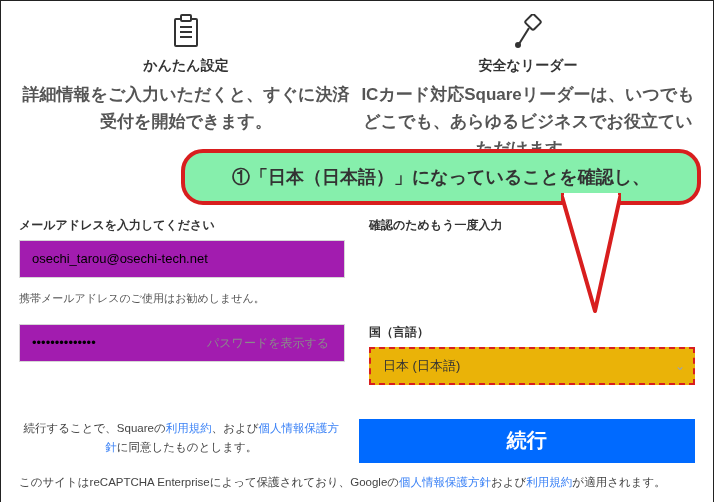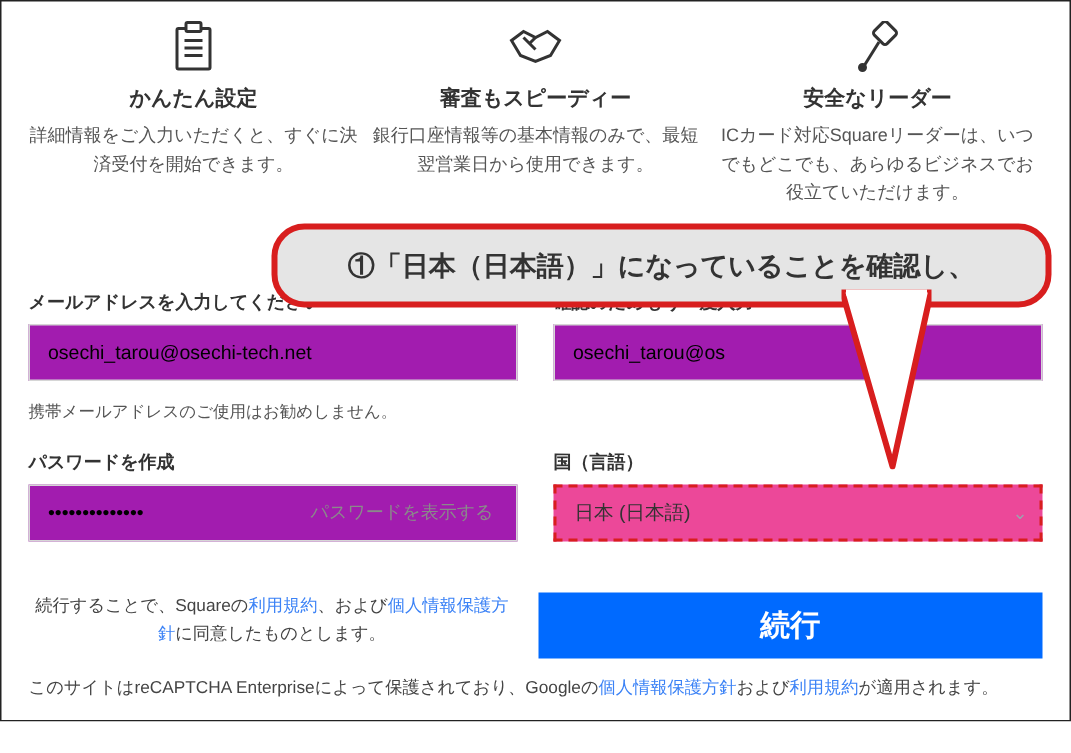--- a/index.html
+++ b/index.html
@@ -21,39 +21,39 @@
   .page{
     width:714px;
     border:1px solid #222;
     padding:10px 18px 14px;
     position:relative;
   }
   .features{display:flex;gap:8px;}
   .feature{flex:1;text-align:center;}
   .feature .ic{height:40px;display:flex;align-items:center;justify-content:center;margin-bottom:6px;}
   .feature h3{font-size:14px;font-weight:700;margin:0 0 6px;}
-  .feature p{font-size:12px;color:#555;margin:0;line-height:1.6;}
+  .feature p{font-size:17px;color:#555;margin:0;line-height:1.6;font-weight:bold;}
   .form-row{display:flex;gap:24px;margin-top:54px;}
   .col{flex:1;min-width:0;}
   .label{font-size:12px;font-weight:600;margin-bottom:6px;display:block;}
   .input{
     width:100%;height:38px;border:1px solid var(--border);
     padding:0 12px;font-size:13px;background:#a21caf;
   }
   .input::placeholder{color:#9ca3af;}
   .hint{font-size:11px;color:#555;margin-top:13px;}
   .pw-wrap{position:relative;}
   .pw-toggle{
     position:absolute;right:10px;top:50%;transform:translateY(-50%);
     font-size:12px;color:#8a8a8a;background:none;border:none;cursor:pointer;margin-left:44px;
   }
   .select-wrap{position:relative;}
   .select{
     width:100%;height:38px;border:2px dashed var(--callout);
-    padding:0 30px 0 12px;font-size:13px;background:#ec4899;
+    padding:0 30px 0 12px;font-size:13px;background:#eab308;
     display:flex;align-items:center;cursor:pointer;
   }
   .chevron{
     position:absolute;right:10px;top:50%;transform:translateY(-50%);
     color:#9ca3af;font-size:12px;
   }
   .agree-row{display:flex;gap:15px;margin-top:34px;align-items:flex-start;}
   .agree-text{flex:1;font-size:11.5px;color:#444;text-align:center;line-height:1.7;}
   .agree-text a{color:var(--link);text-decoration:none;}
   .continue-btn{
@@ -61,21 +61,21 @@
     font-size:20px;font-weight:600;cursor:pointer;
   }
   .footer-note{font-size:11.5px;color:#444;margin-top:12px;}
   .footer-note a{color:var(--link);text-decoration:none;}
 
   
   .callout{
     position:absolute;left:180px;top:148px;width:520px;z-index:10;pointer-events:none;
   }
   .bubble{
-    border:4px solid var(--callout);border-radius:22px;background:#e5e5e5;
+    border:4px solid var(--callout);border-radius:22px;background:#86efac;
     padding:12px 20px;font-size:18px;font-weight:700;text-align:center;
     position:relative;
   }
   .tail{
     position:absolute;left:380px;top:44px;width:60px;height:120px;
   }
   .tail svg{width:100%;height:100%;}
 </style>
 </head>
 <body>
@@ -88,31 +88,20 @@
         <svg width="28" height="34" viewBox="0 0 28 34" fill="none" stroke="#333" stroke-width="2">
           <rect x="3" y="5" width="22" height="27" rx="1"></rect>
           <rect x="9" y="1" width="10" height="6" rx="1" fill="#fff"></rect>
           <line x1="8" y1="13" x2="20" y2="13"></line>
             <line x1="8" y1="18" x2="20" y2="18"></line>
             <line x1="8" y1="23" x2="20" y2="23"></line>
         </svg>
       </div>
       <h3>かんたん設定</h3>
       <p>詳細情報をご入力いただくと、すぐに決済受付を開始できます。</p>
-    </div>
-    <div class="feature">
-      <div class="ic">
-        <svg width="40" height="28" viewBox="0 0 40 28" fill="none" stroke="#333" stroke-width="2">
-          <path d="M4 10l8-6 8 4 8-4 8 6-6 10-10 4-10-4z"></path>
-          <path d="M12 8l8 8"></path>
-            <path d="M20 8l-4 4"></path>
-        </svg>
-      </div>
-      <h3>審査もスピーディー</h3>
-      <p>銀行口座情報等の基本情報のみで、最短翌営業日から使用できます。</p>
     </div>
     <div class="feature">
       <div class="ic">
         <svg width="30" height="34" viewBox="0 0 30 34" fill="none" stroke="#333" stroke-width="2">
           <rect x="14" y="2" width="12" height="12" rx="2" transform="rotate(45 20 8)"></rect>
           <line x1="16" y1="14" x2="6" y2="30"></line>
           <circle cx="5" cy="31" r="2" fill="#333"></circle>
         </svg>
       </div>
       <h3>安全なリーダー</h3>
@@ -131,27 +120,25 @@
   </div>
 
   <div class="form-row">
     <div class="col">
       <label class="label">メールアドレスを入力してください</label>
       <input class="input" value="osechi_tarou@osechi-tech.net" style="">
       <div class="hint">携帯メールアドレスのご使用はお勧めしません。</div>
     </div>
     <div class="col">
       <label class="label">確認のためもう一度入力</label>
-      <input class="input" value="osechi_tarou@os" style="">
     </div>
   </div>
 
   <div class="form-row" style="margin-top:18px;">
     <div class="col">
-      <label class="label">パスワードを作成</label>
       <div class="pw-wrap">
         <input class="input" type="password" value="••••••••••••••" style="">
         <button class="pw-toggle">パスワードを表示する</button>
       </div>
     </div>
     <div class="col">
       <label class="label">国（言語）</label>
       <div class="select-wrap">
         <div class="select">
           <span>日本 (日本語)</span>

